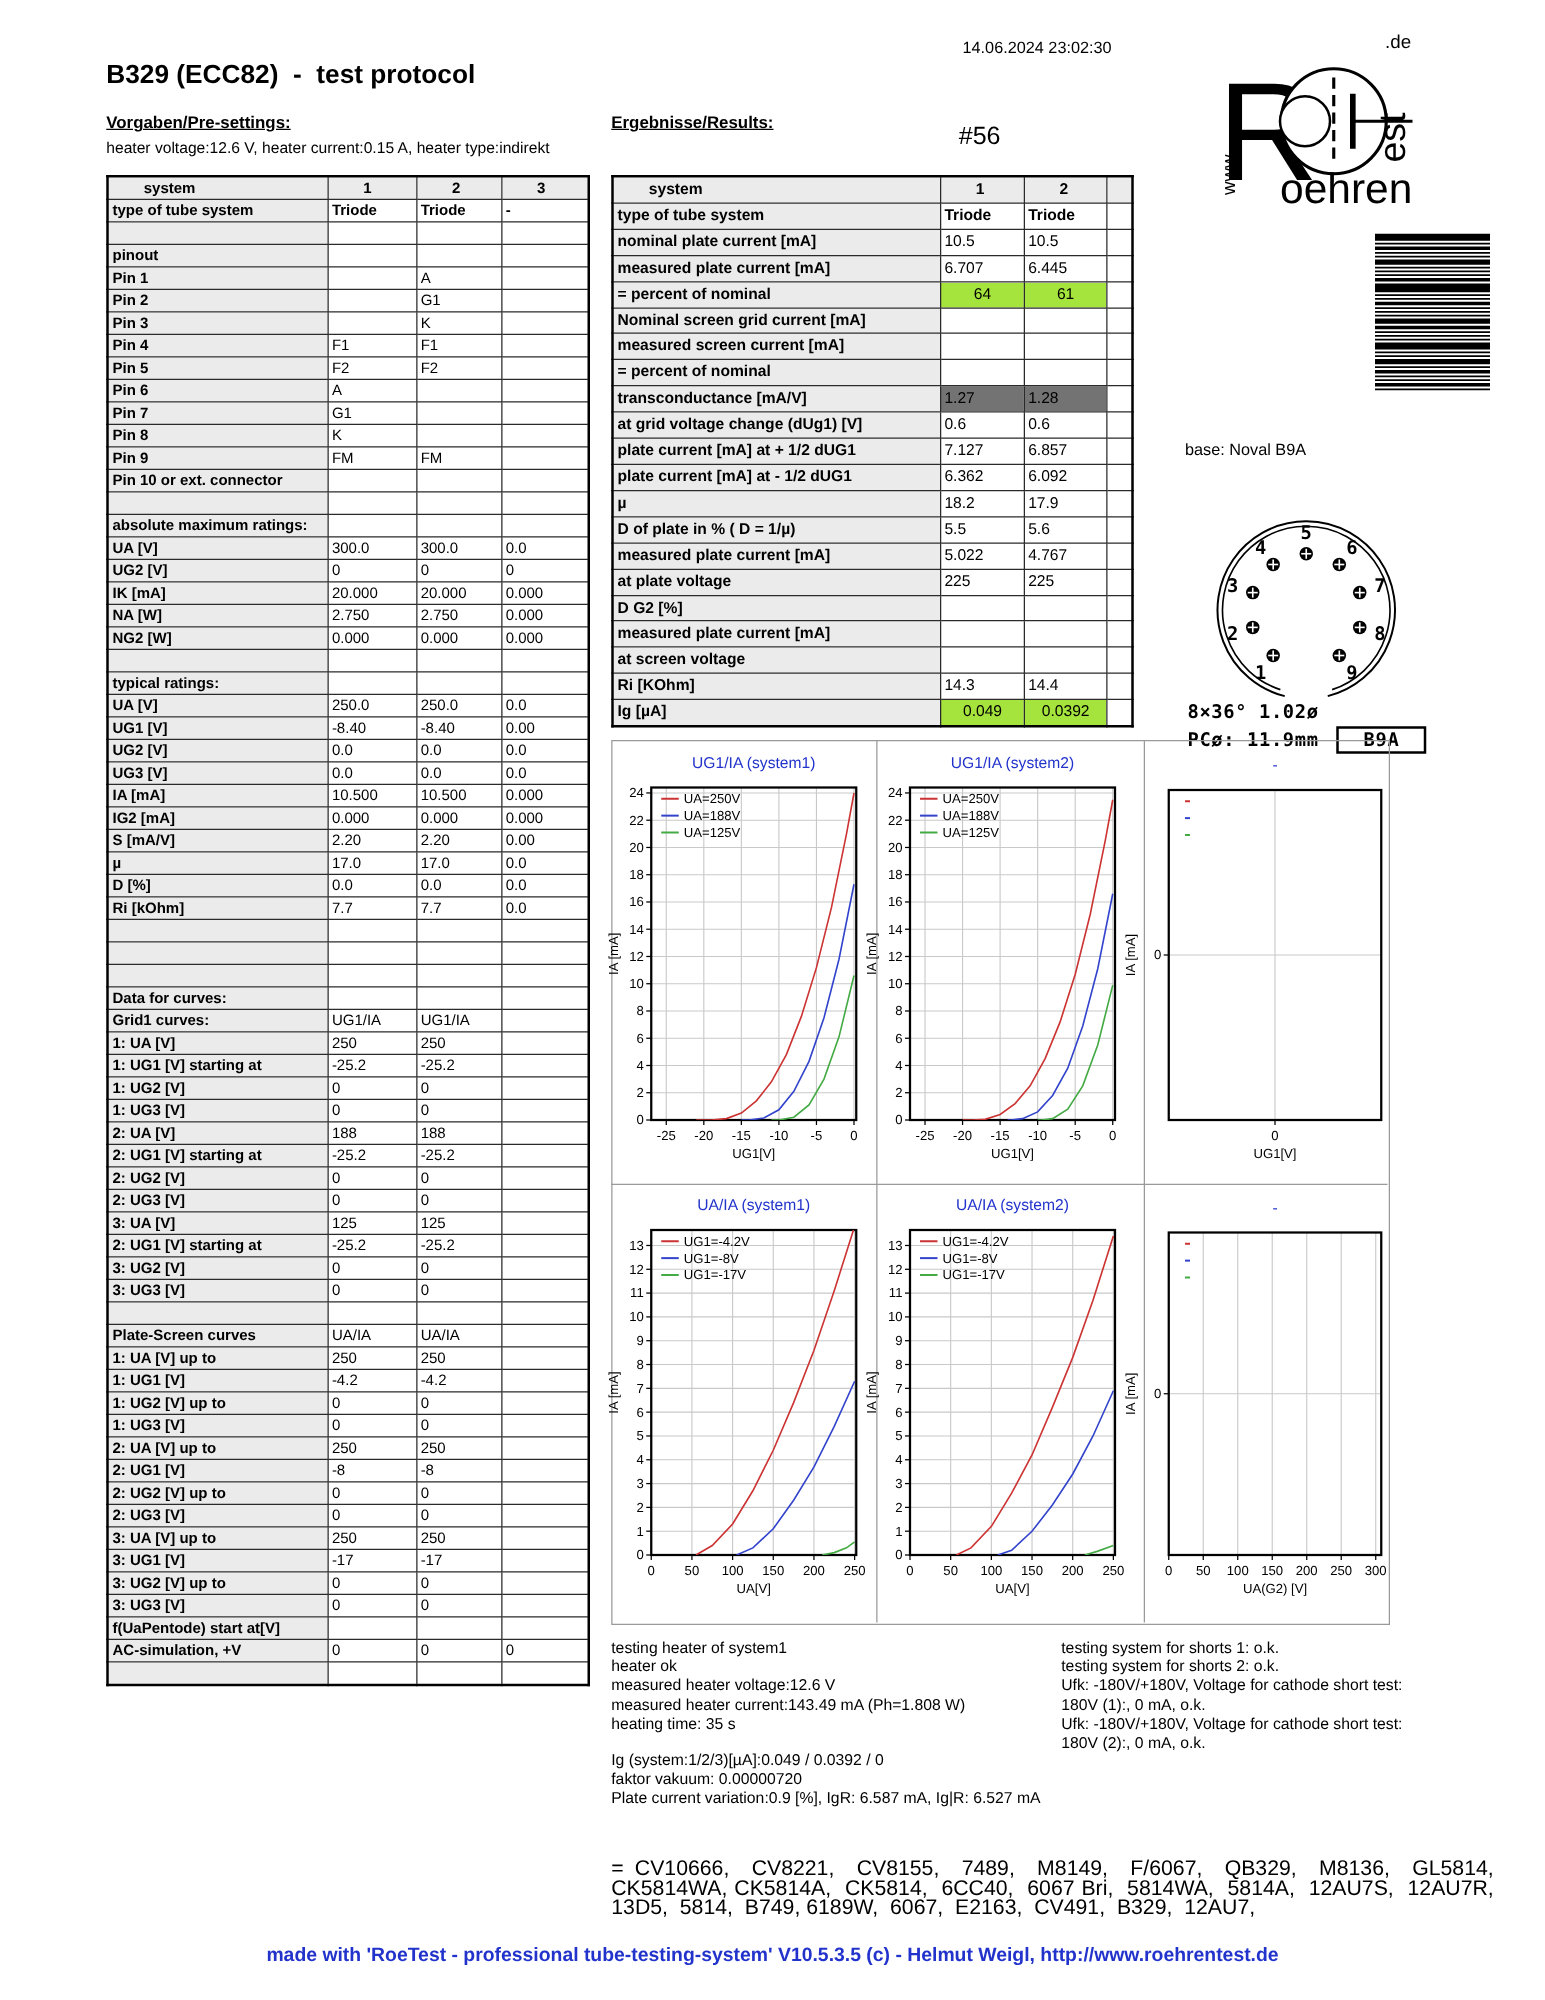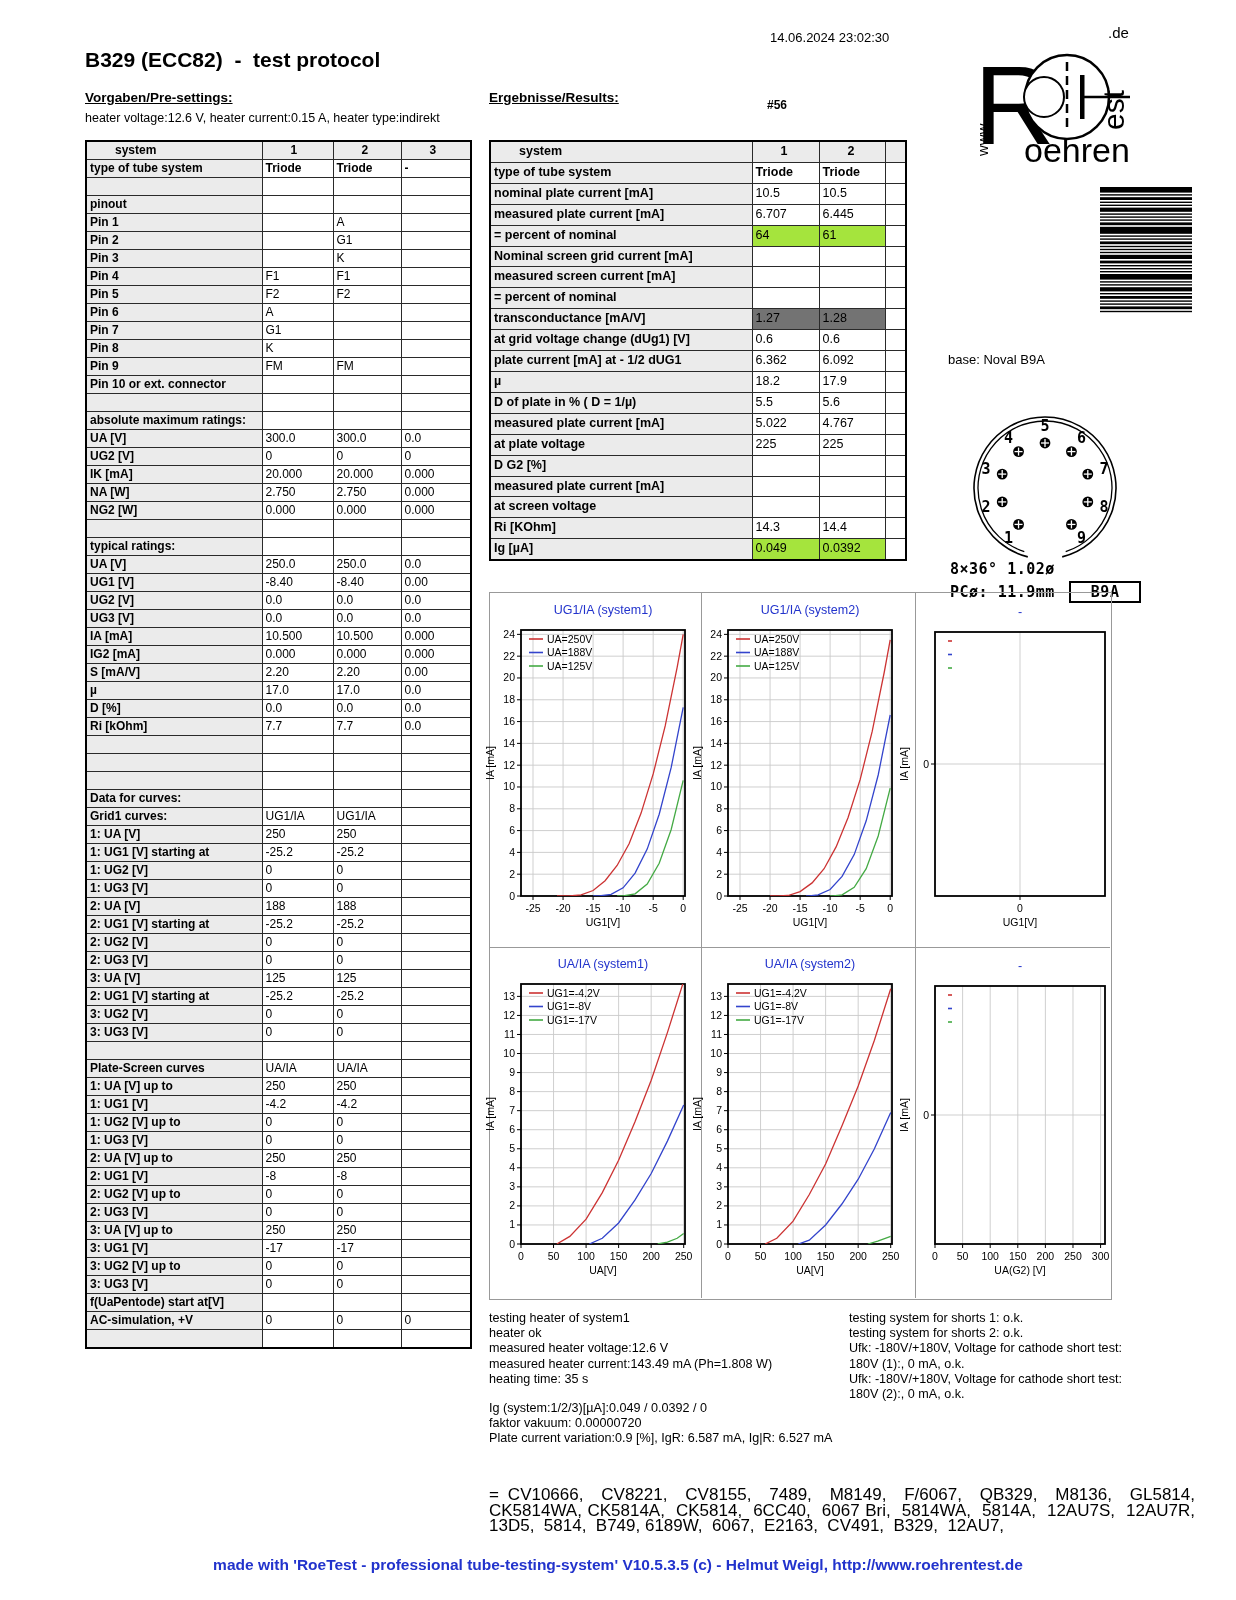--- a/index.html
+++ b/index.html
@@ -3,29 +3,29 @@
 <meta charset="utf-8">
 <style>
   html,body{margin:0;padding:0;background:#fff;}
   .page{position:relative;width:1236px;height:1600px;background:#fff;overflow:hidden;
         font-family:"Liberation Sans","DejaVu Sans",sans-serif;color:#000;}
   .abs{position:absolute;}
   .ts{font-size:13px;}
   .title{font-size:21px;font-weight:bold;margin:0;white-space:pre;}
   .seclbl{font-size:13.5px;font-weight:bold;text-decoration:underline;}
   .heater{font-size:12.5px;}
-  .serial{font-size:12px;font-weight:bold;}
+  .serial{font-size:20px;font-weight:normal;}
   table{border-collapse:collapse;table-layout:fixed;border:2px solid #000;background:#fff;}
   td{border:1px solid #2a2a2a;font-size:12px;padding:0 2px 0 3px;overflow:hidden;white-space:nowrap;}
   .ptable td{height:17px;line-height:17px;}
   .rtable td{height:19.9px;line-height:19.9px;font-size:12.5px;}
   td.lbl{background:#ebebeb;font-weight:bold;}
   tr.hdr td{background:#ebebeb;font-weight:bold;padding-left:28px;}
   td.bold{font-weight:bold;}
-  td.hl-green{background:#a5e43d;}
+  td.hl-green{background:#a5e43d;text-align:center;}
   td.hl-yellow{background:#737373;}
   .basecap{font-size:13px;}
   .mono{font-family:"DejaVu Sans Mono","Liberation Mono",monospace;font-weight:bold;font-size:15px;letter-spacing:0.5px;text-align:center;}
   .badge{display:inline-block;border:2px solid #000;padding:0 20px;margin-left:14px;}
   .gridline{background:#999;}
   .notes div{font-size:12.6px;line-height:15.2px;}
   .equiv{font-size:17px;line-height:15.6px;white-space:pre-wrap;text-align:justify;}
   .footer{width:100%;text-align:center;font-size:15.5px;font-weight:bold;color:#2233cc;}
   svg{overflow:visible;font-family:inherit;}
 </style>
@@ -563,20 +563,26 @@
         <tr>
           <td class="lbl">transconductance [mA/V]</td>
           <td class="hl-yellow">1.27</td>
           <td class="hl-yellow">1.28</td>
           <td></td>
         </tr>
         <tr>
           <td class="lbl">at grid voltage change (dUg1) [V]</td>
           <td>0.6</td>
           <td>0.6</td>
+          <td></td>
+        </tr>
+        <tr>
+          <td class="lbl">plate current [mA] at + 1/2 dUG1</td>
+          <td>7.127</td>
+          <td>6.857</td>
           <td></td>
         </tr>
         <tr>
           <td class="lbl">plate current [mA] at - 1/2 dUG1</td>
           <td>6.362</td>
           <td>6.092</td>
           <td></td>
         </tr>
         <tr>
           <td class="lbl">µ</td>

